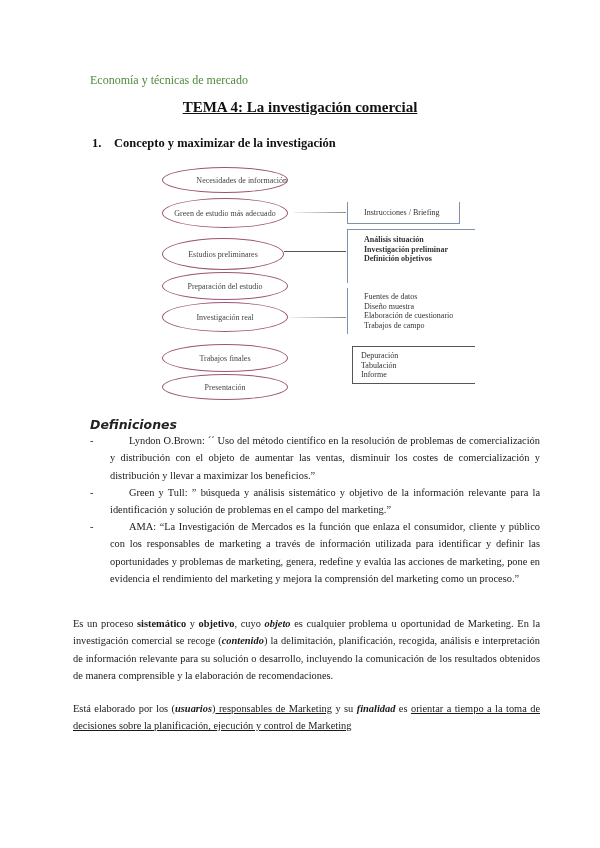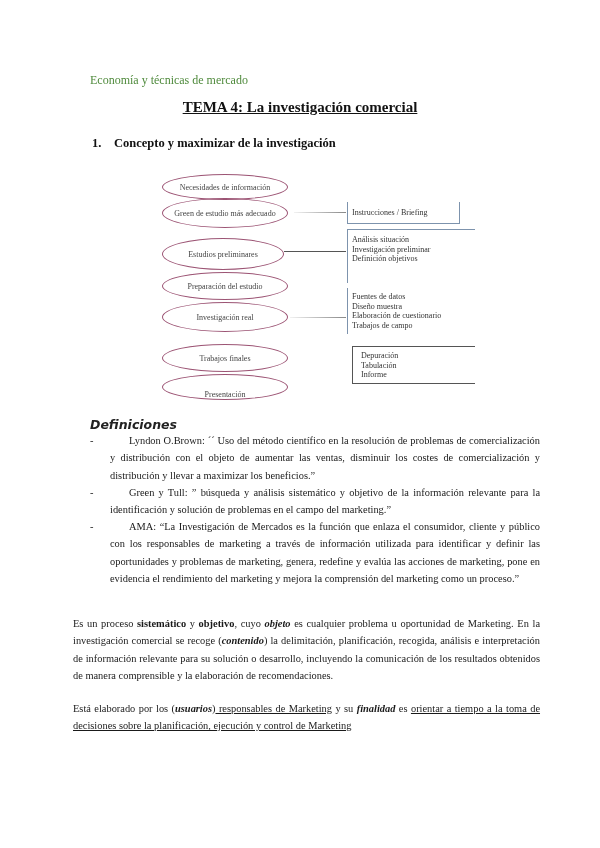--- a/index.html
+++ b/index.html
@@ -11,23 +11,23 @@
              text-decoration: underline; color: #111; }
     .section { left: 92px; top: 136px; font-size: 12.5px; font-weight: bold; color: #111; }
     .section .num { display: inline-block; width: 22px; }
     .ellipse { position: absolute; border: 1px solid #9c5474; border-radius: 50%;
                font-size: 8px; color: #444; display: flex; align-items: center; justify-content: center;
                box-sizing: border-box; white-space: nowrap; }
     .ellipse span { display: block; }
     .line { position: absolute; height: 1px; background: #555; }
     .line.fade { background: linear-gradient(to right, rgba(120,120,120,0.1), #888); }
     .box { position: absolute; border-left: 1.5px solid #7d93ad; font-size: 8px; color: #333;
-           line-height: 9.5px; box-sizing: border-box; padding-left: 4px; }
+           line-height: 9.5px; box-sizing: border-box; padding-left: 16px; }
     .box.b1 { border-right: 1.5px solid #7d93ad; border-bottom: 1.5px solid #7d93ad; }
-    .box.b2 { border-top: 1.5px solid #7d93ad; }
+    .box.b2 { border-top: 1.5px solid #7d93ad; font-weight: bold; }
     .box.b4 { border-top: 1.5px solid #555; border-left: 1.5px solid #555; border-bottom: 1.5px solid #555; }
     .defs-title { left: 90px; top: 417px; font-size: 12.5px; font-style: italic; font-weight: bold; color: #222;
                   font-family: "DejaVu Sans", sans-serif; }
     .def-item { position: absolute; left: 90px; width: 450px; font-size: 10.4px; line-height: 17.4px; text-align: justify; }
     .def-item .dash { position: absolute; left: 0; top: 0; }
     .def-item .body { margin-left: 20px; display: block; }
     .def-item b { font-weight: normal; margin-left: 19px; }
     .para { position: absolute; left: 73px; width: 467px; font-size: 10.4px; line-height: 17.3px; text-align: justify; }
     .para b { font-weight: bold; }
     .para .bi { font-weight: bold; font-style: italic; }
@@ -36,39 +36,39 @@
 </head>
 <body>
 
 <div class="abs header-text">Economía y técnicas de mercado</div>
 <div class="abs title">TEMA 4: La investigación comercial</div>
 <div class="abs section">
   <span class="num">1.</span><span>Concepto y maximizar de la investigación</span>
 </div>
 
 <div>
-  <div class="ellipse" style="left:162px;top:174px;width:126px;height:26px;">
+  <div class="ellipse" style="left:162px;top:167px;width:126px;height:26px;justify-content:flex-end;">
       <span>Necesidades de información</span>
     </div>
   <div class="ellipse" style="left:162px;top:198px;width:126px;height:30px;">
       <span>Green de estudio más adecuado</span>
     </div>
   <div class="ellipse" style="left:162px;top:238px;width:122px;height:32px;text-align:right;">
       <span>Estudios preliminares</span>
     </div>
   <div class="ellipse" style="left:162px;top:272px;width:126px;height:28px;">
       <span>Preparación del estudio</span>
     </div>
   <div class="ellipse" style="left:162px;top:302px;width:126px;height:30px;">
       <span>Investigación real</span>
     </div>
   <div class="ellipse" style="left:162px;top:344px;width:126px;height:28px;">
       <span>Trabajos finales</span>
     </div>
-  <div class="ellipse" style="left:162px;top:374px;width:126px;height:26px;align-items:flex-end;">
+  <div class="ellipse" style="left:162px;top:374px;width:126px;height:26px;">
       <span>Presentación</span>
     </div>
 
   <div class="line fade" style="left:294px;top:212px;width:52px;"></div>
   <div class="line" style="left:284px;top:251px;width:62px;"></div>
   <div class="line fade" style="left:290px;top:317px;width:56px;"></div>
 
   <div class="box b1" style="left:347px;top:202px;width:113px;height:22px;padding-top:6px;">
     <div>Instrucciones / Briefing</div>
   </div>

